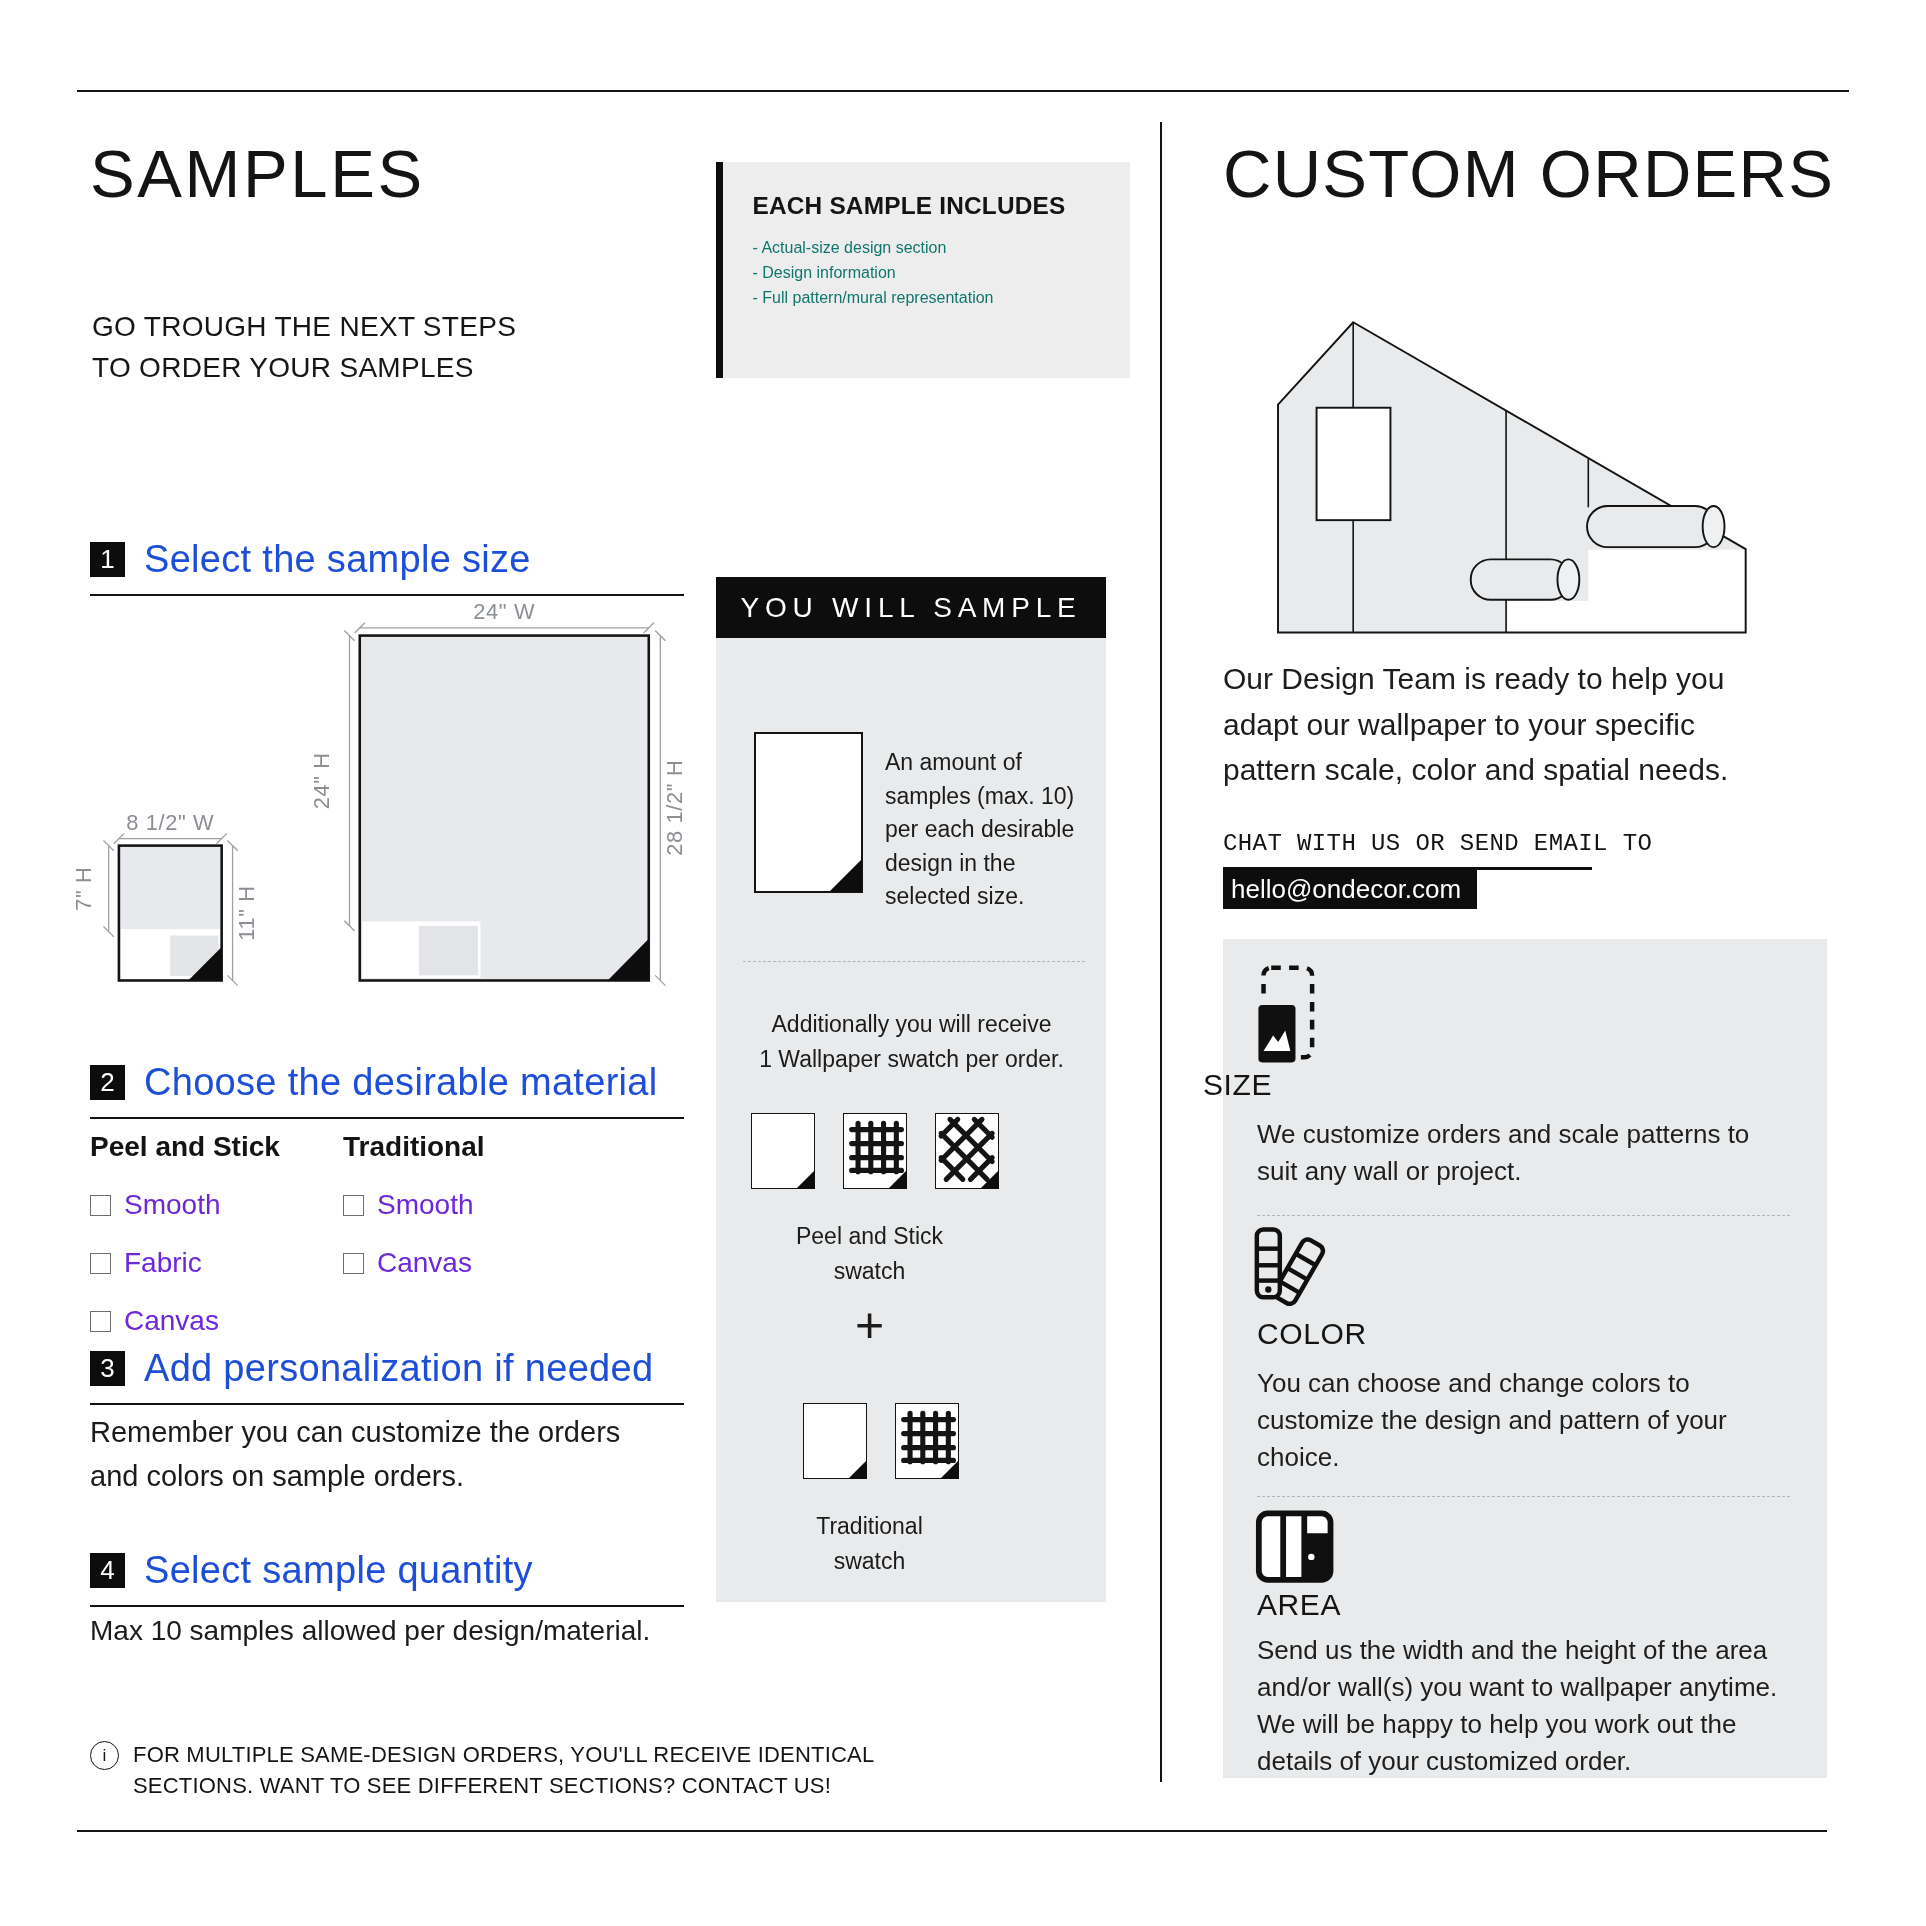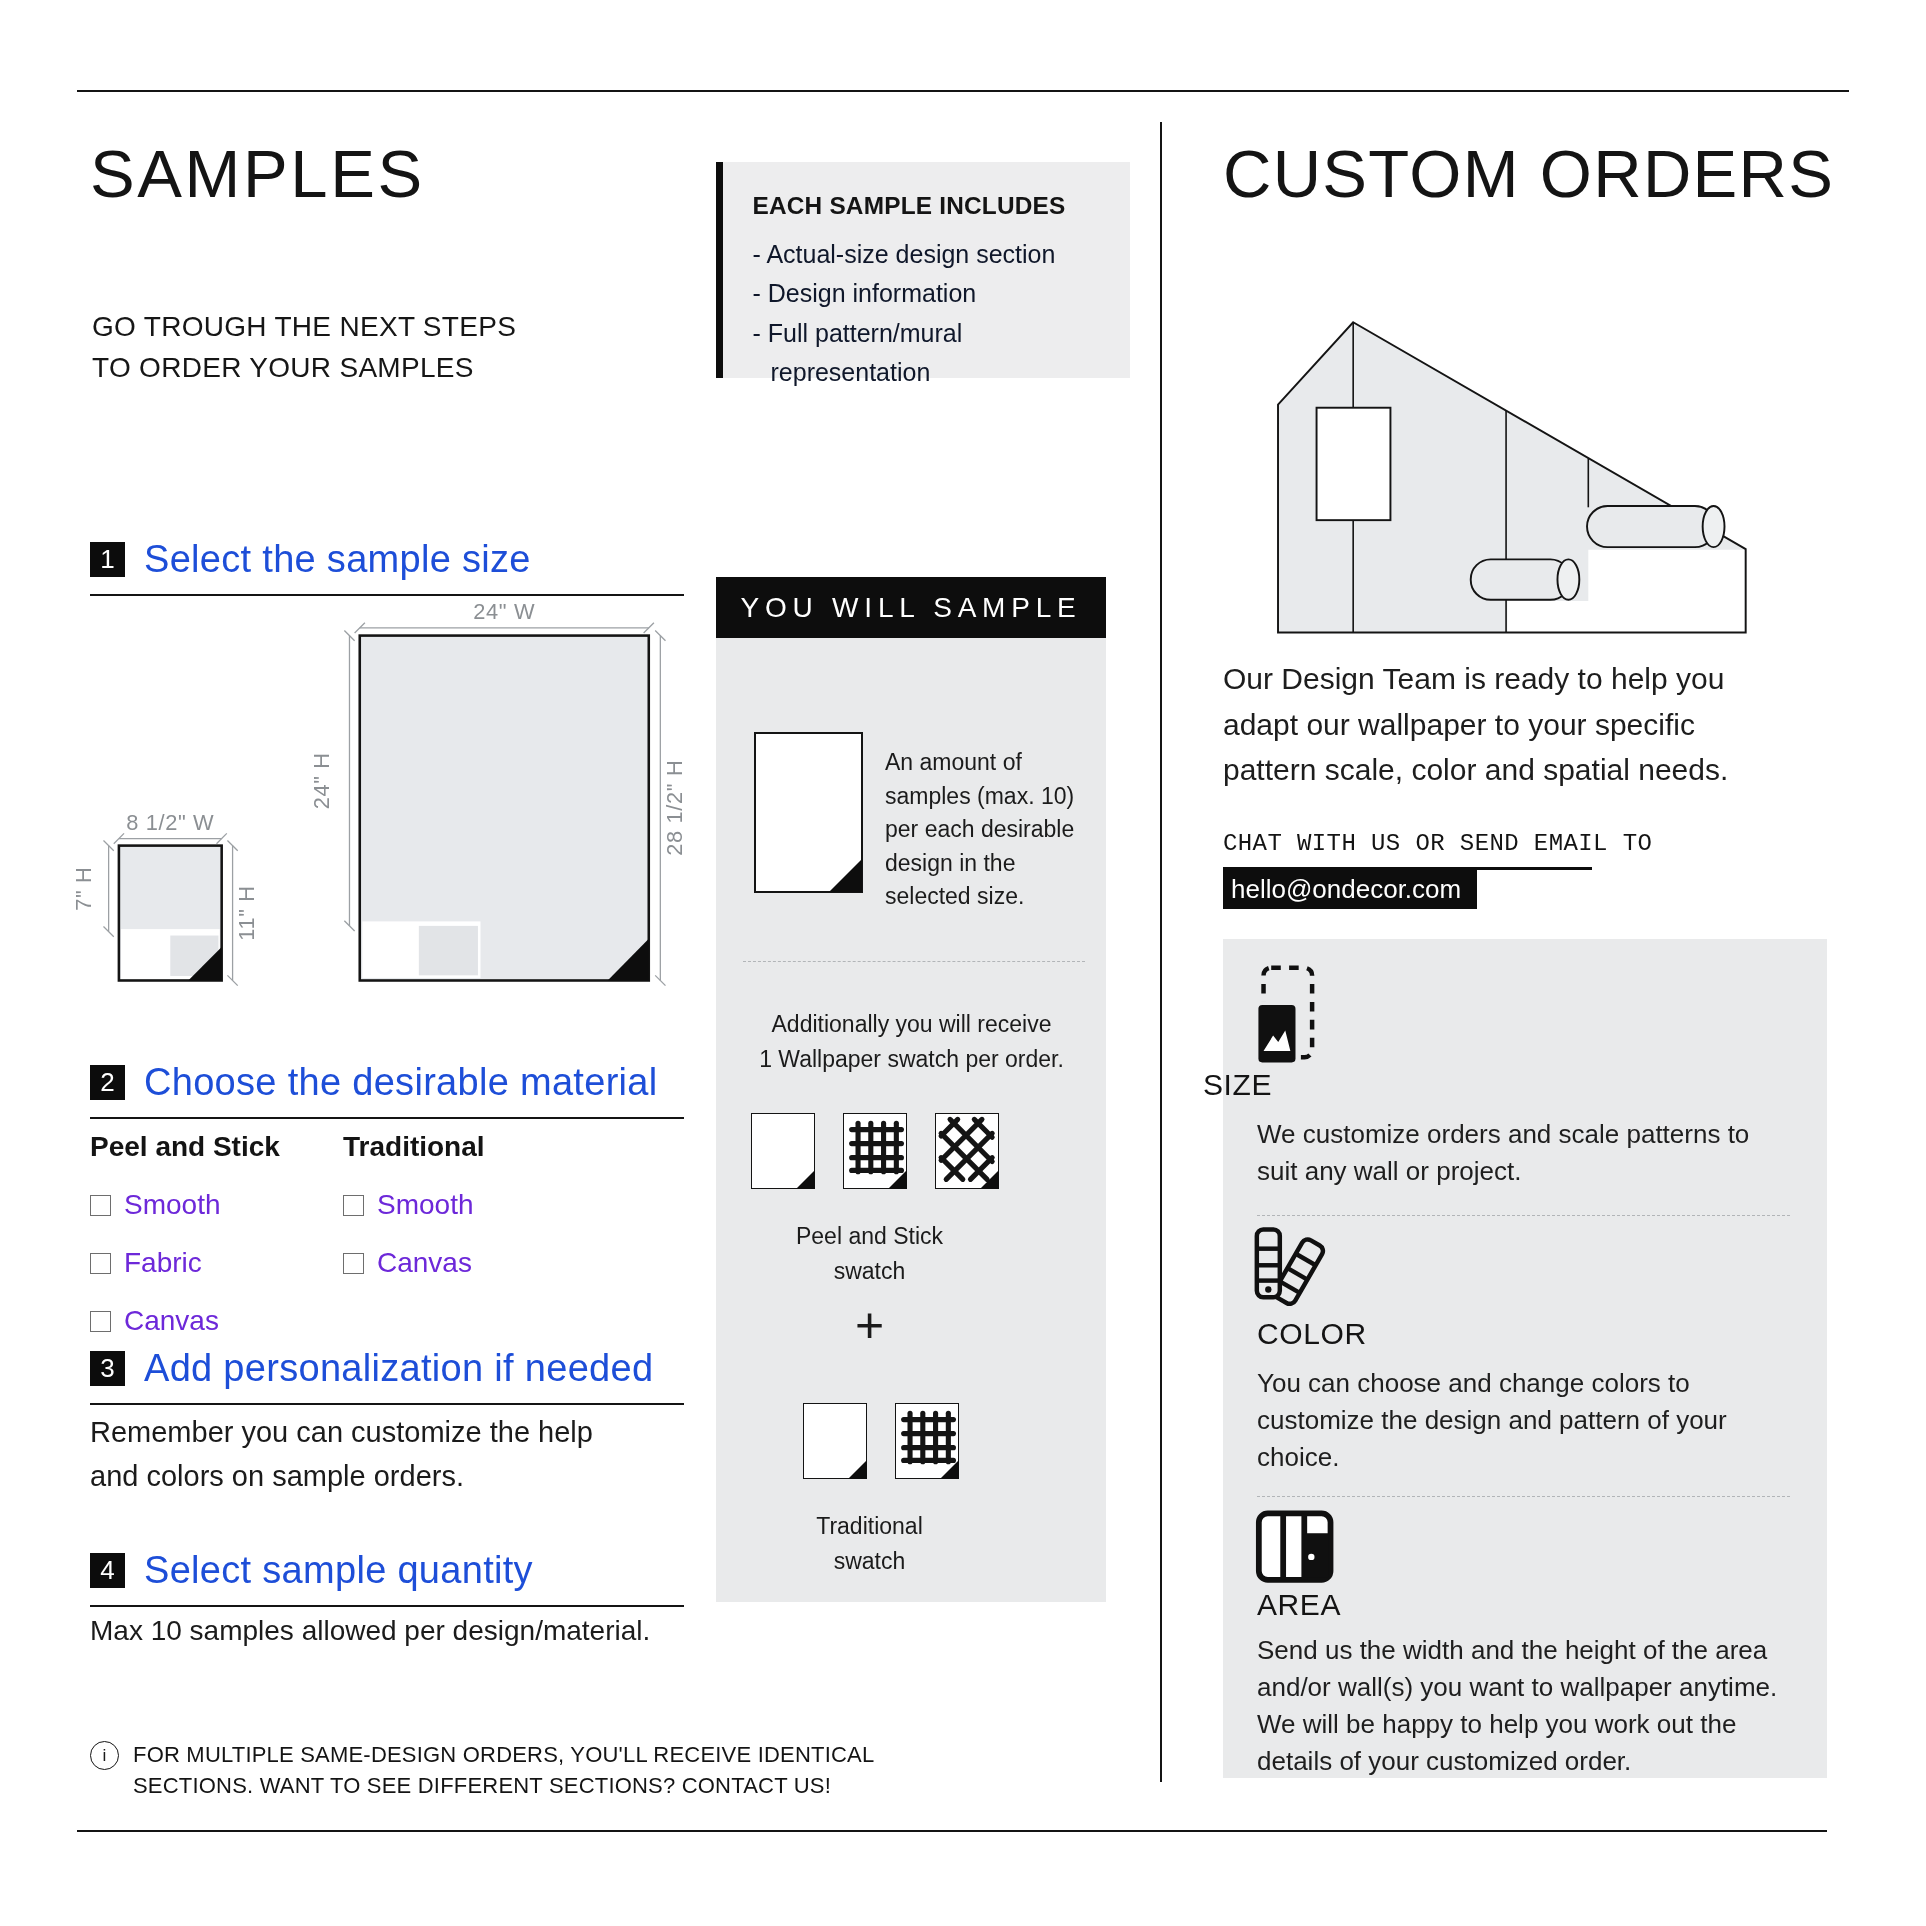--- a/index.html
+++ b/index.html
@@ -11,21 +11,21 @@
   .hr{position:absolute;background:#141414;height:1.9px;}
   .vline{position:absolute;background:#141414;width:1.9px;}
 
   .big-title{position:absolute;font-size:67px;letter-spacing:2.6px;font-weight:400;color:#141414;white-space:nowrap;}
 
   .intro-lines{position:absolute;font-size:28px;line-height:1.45;letter-spacing:0.3px;color:#161616;}
 
   .includes-box{position:absolute;background:#ededee;border-left:7.7px solid #0d0d0d;
                 box-sizing:border-box;padding:29.5px 23px 29.5px 29.5px;}
   .includes-title{font-size:24.4px;font-weight:700;color:#141414;margin-bottom:15.4px;letter-spacing:0.2px;}
-  .includes-item{font-size:25px;line-height:1.58;color:#0f172a;padding-left:18px;text-indent:-18px;}
+  .includes-item{font-size:16px;line-height:1.58;color:#0f766e;padding-left:18px;text-indent:-18px;}
 
   .step{position:absolute;left:90px;width:594px;display:flex;align-items:center;gap:19px;
         border-bottom:2.6px solid #141414;padding-bottom:13px;}
   .stepnum{width:35px;height:35px;background:#0c0c0c;color:#fff;font-size:26px;
            display:flex;align-items:center;justify-content:center;flex:0 0 auto;}
   .steplabel{font-size:38px;color:#1d4ed8;letter-spacing:0.3px;white-space:nowrap;}
 
   .mat-title{font-size:28px;font-weight:700;color:#141414;}
   .opt{display:flex;align-items:center;gap:13px;margin-top:26px;}
   .cb{width:19px;height:19px;border:1.9px solid #6e6e6e;background:#fff;flex:0 0 auto;}
@@ -171,21 +171,21 @@
       <span class="cb"></span>
       <span class="opt-label">Canvas</span>
     </div>
   </div>
 
   <div class="step" style="top:1347px;">
     <span class="stepnum">3</span>
     <span class="steplabel">Add personalization if needed</span>
   </div>
   <div class="para" style="left:90px;top:1411px;">
-    <div>Remember you can customize the help</div>
+    <div>Remember you can customize the orders</div>
     <div>and colors on sample orders.</div>
   </div>
 
   <div class="step" style="top:1549px;">
     <span class="stepnum">4</span>
     <span class="steplabel">Select sample quantity</span>
   </div>
   <div class="para" style="left:90px;top:1610px;font-size:28px;">Max 10 samples allowed per design/material.</div>
 
   <div class="footnote" style="left:90px;top:1739px;">

